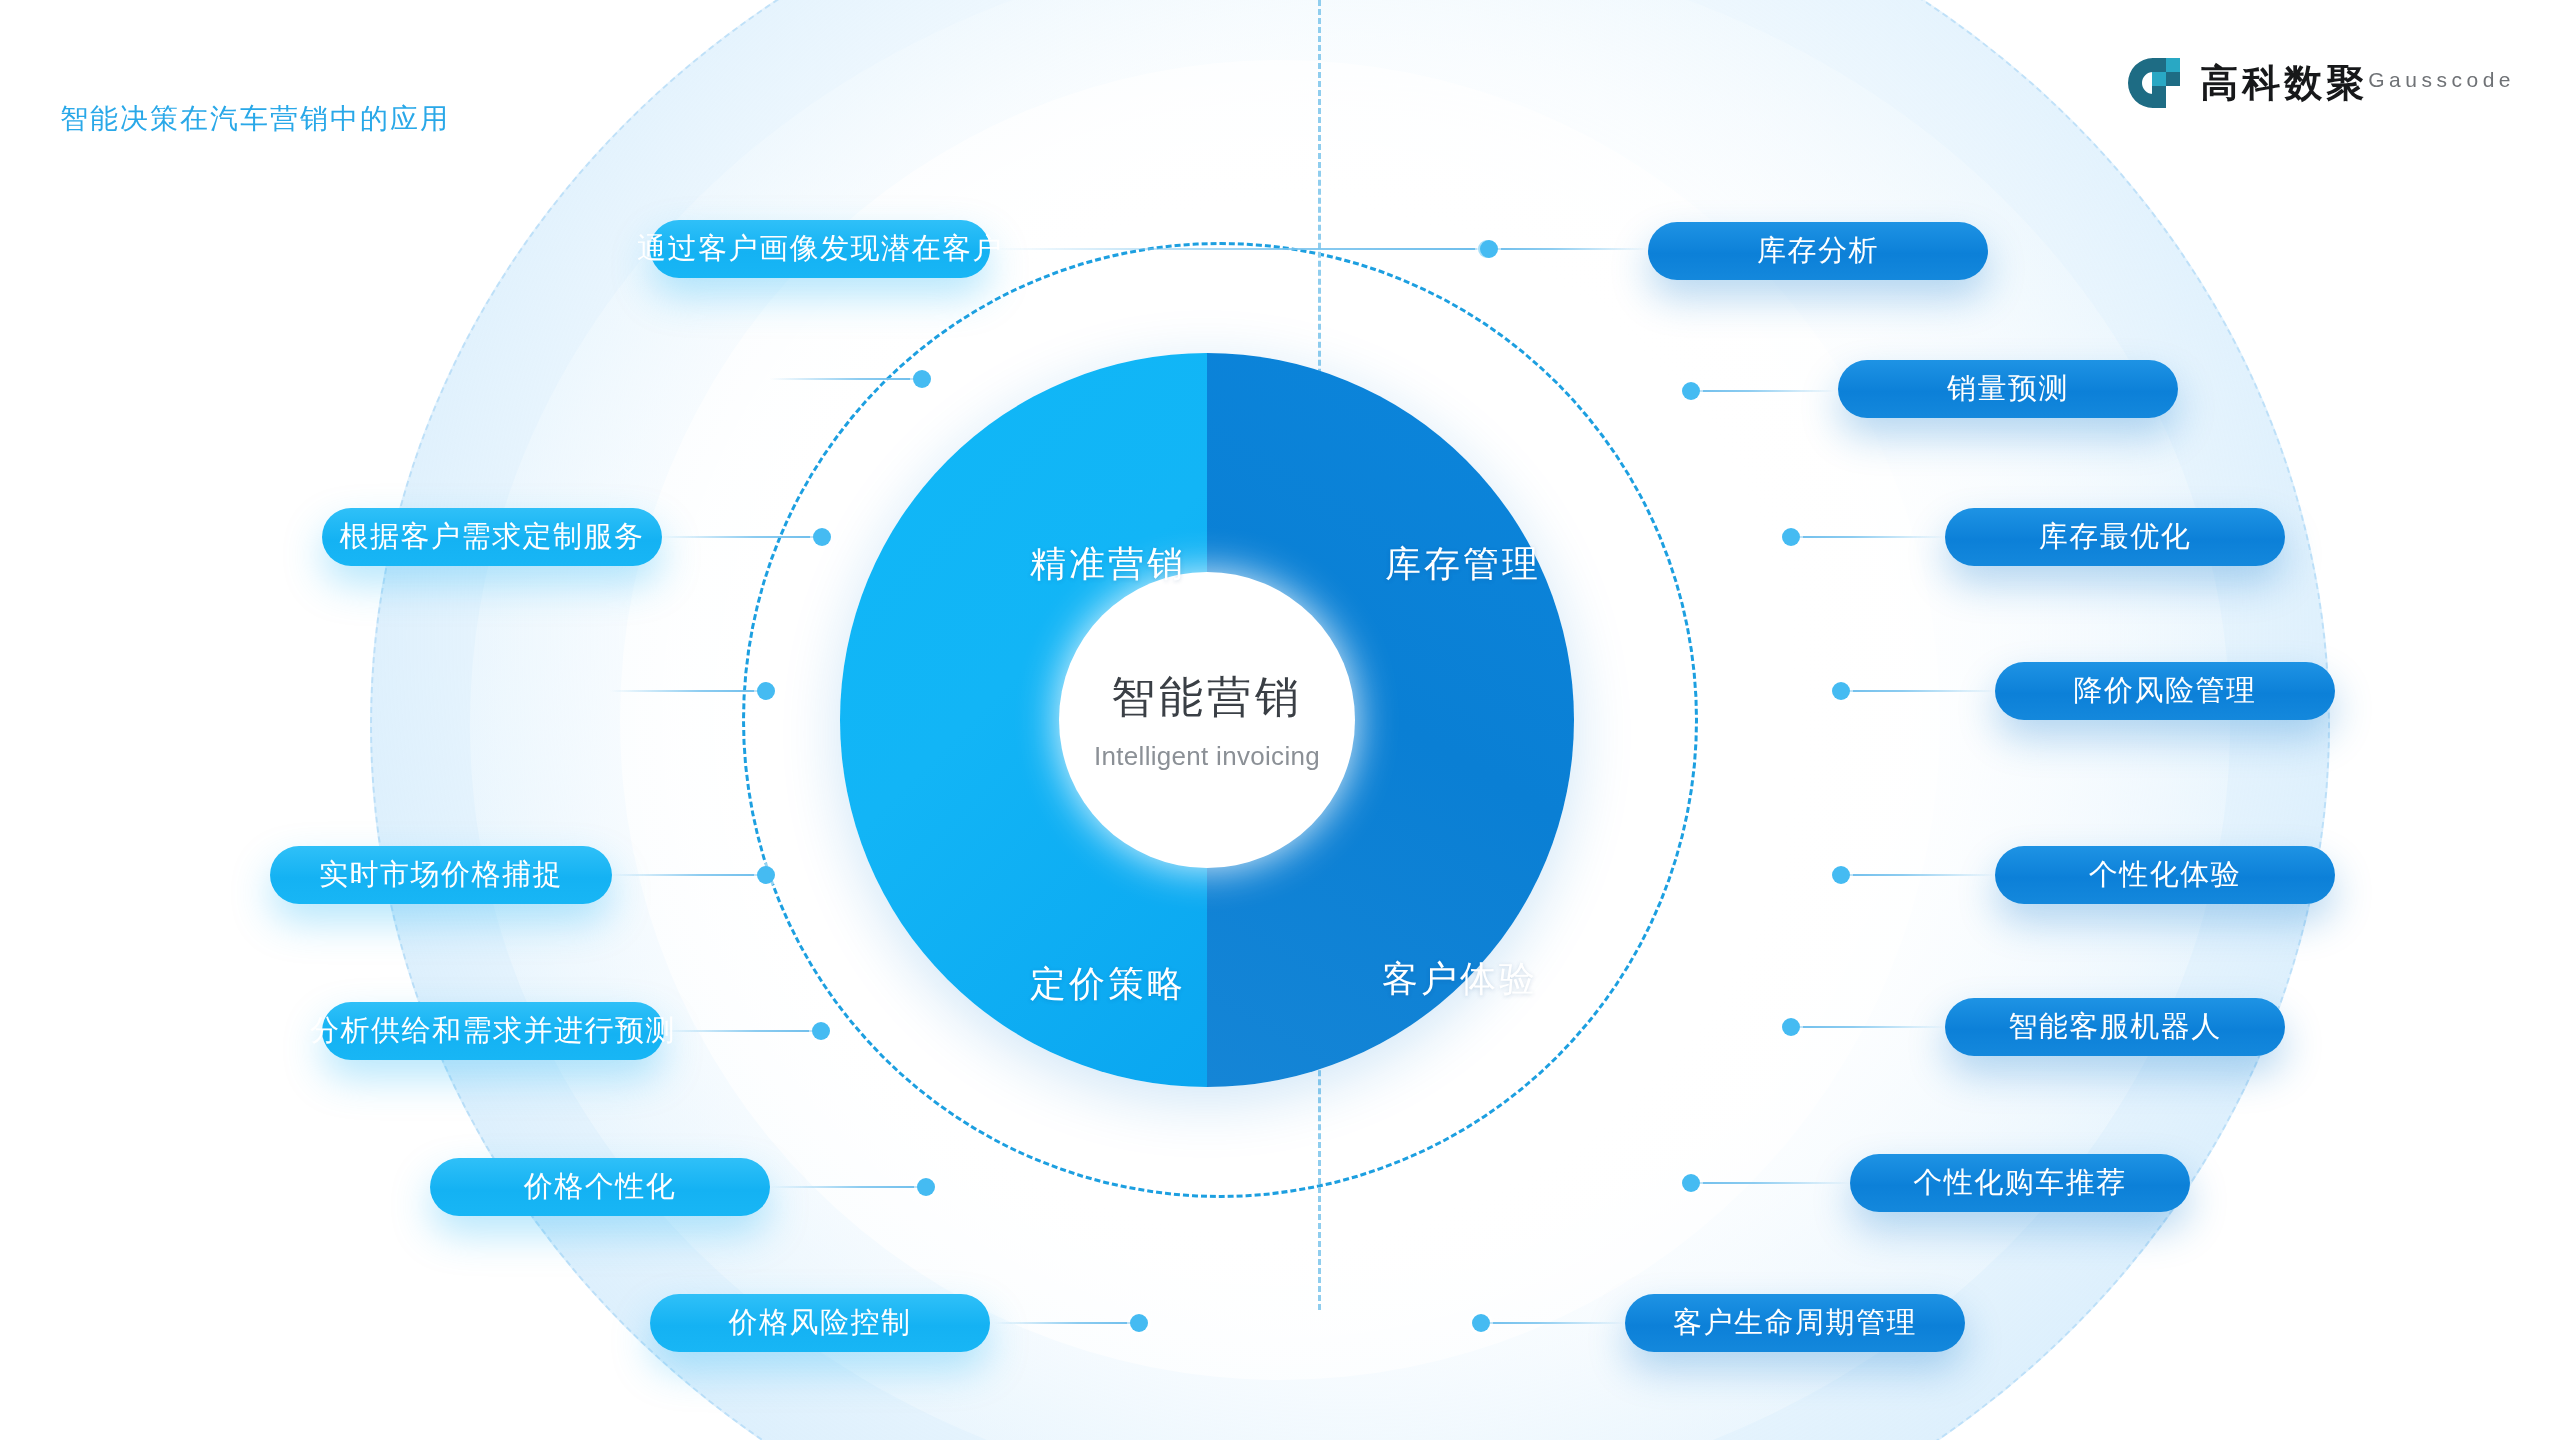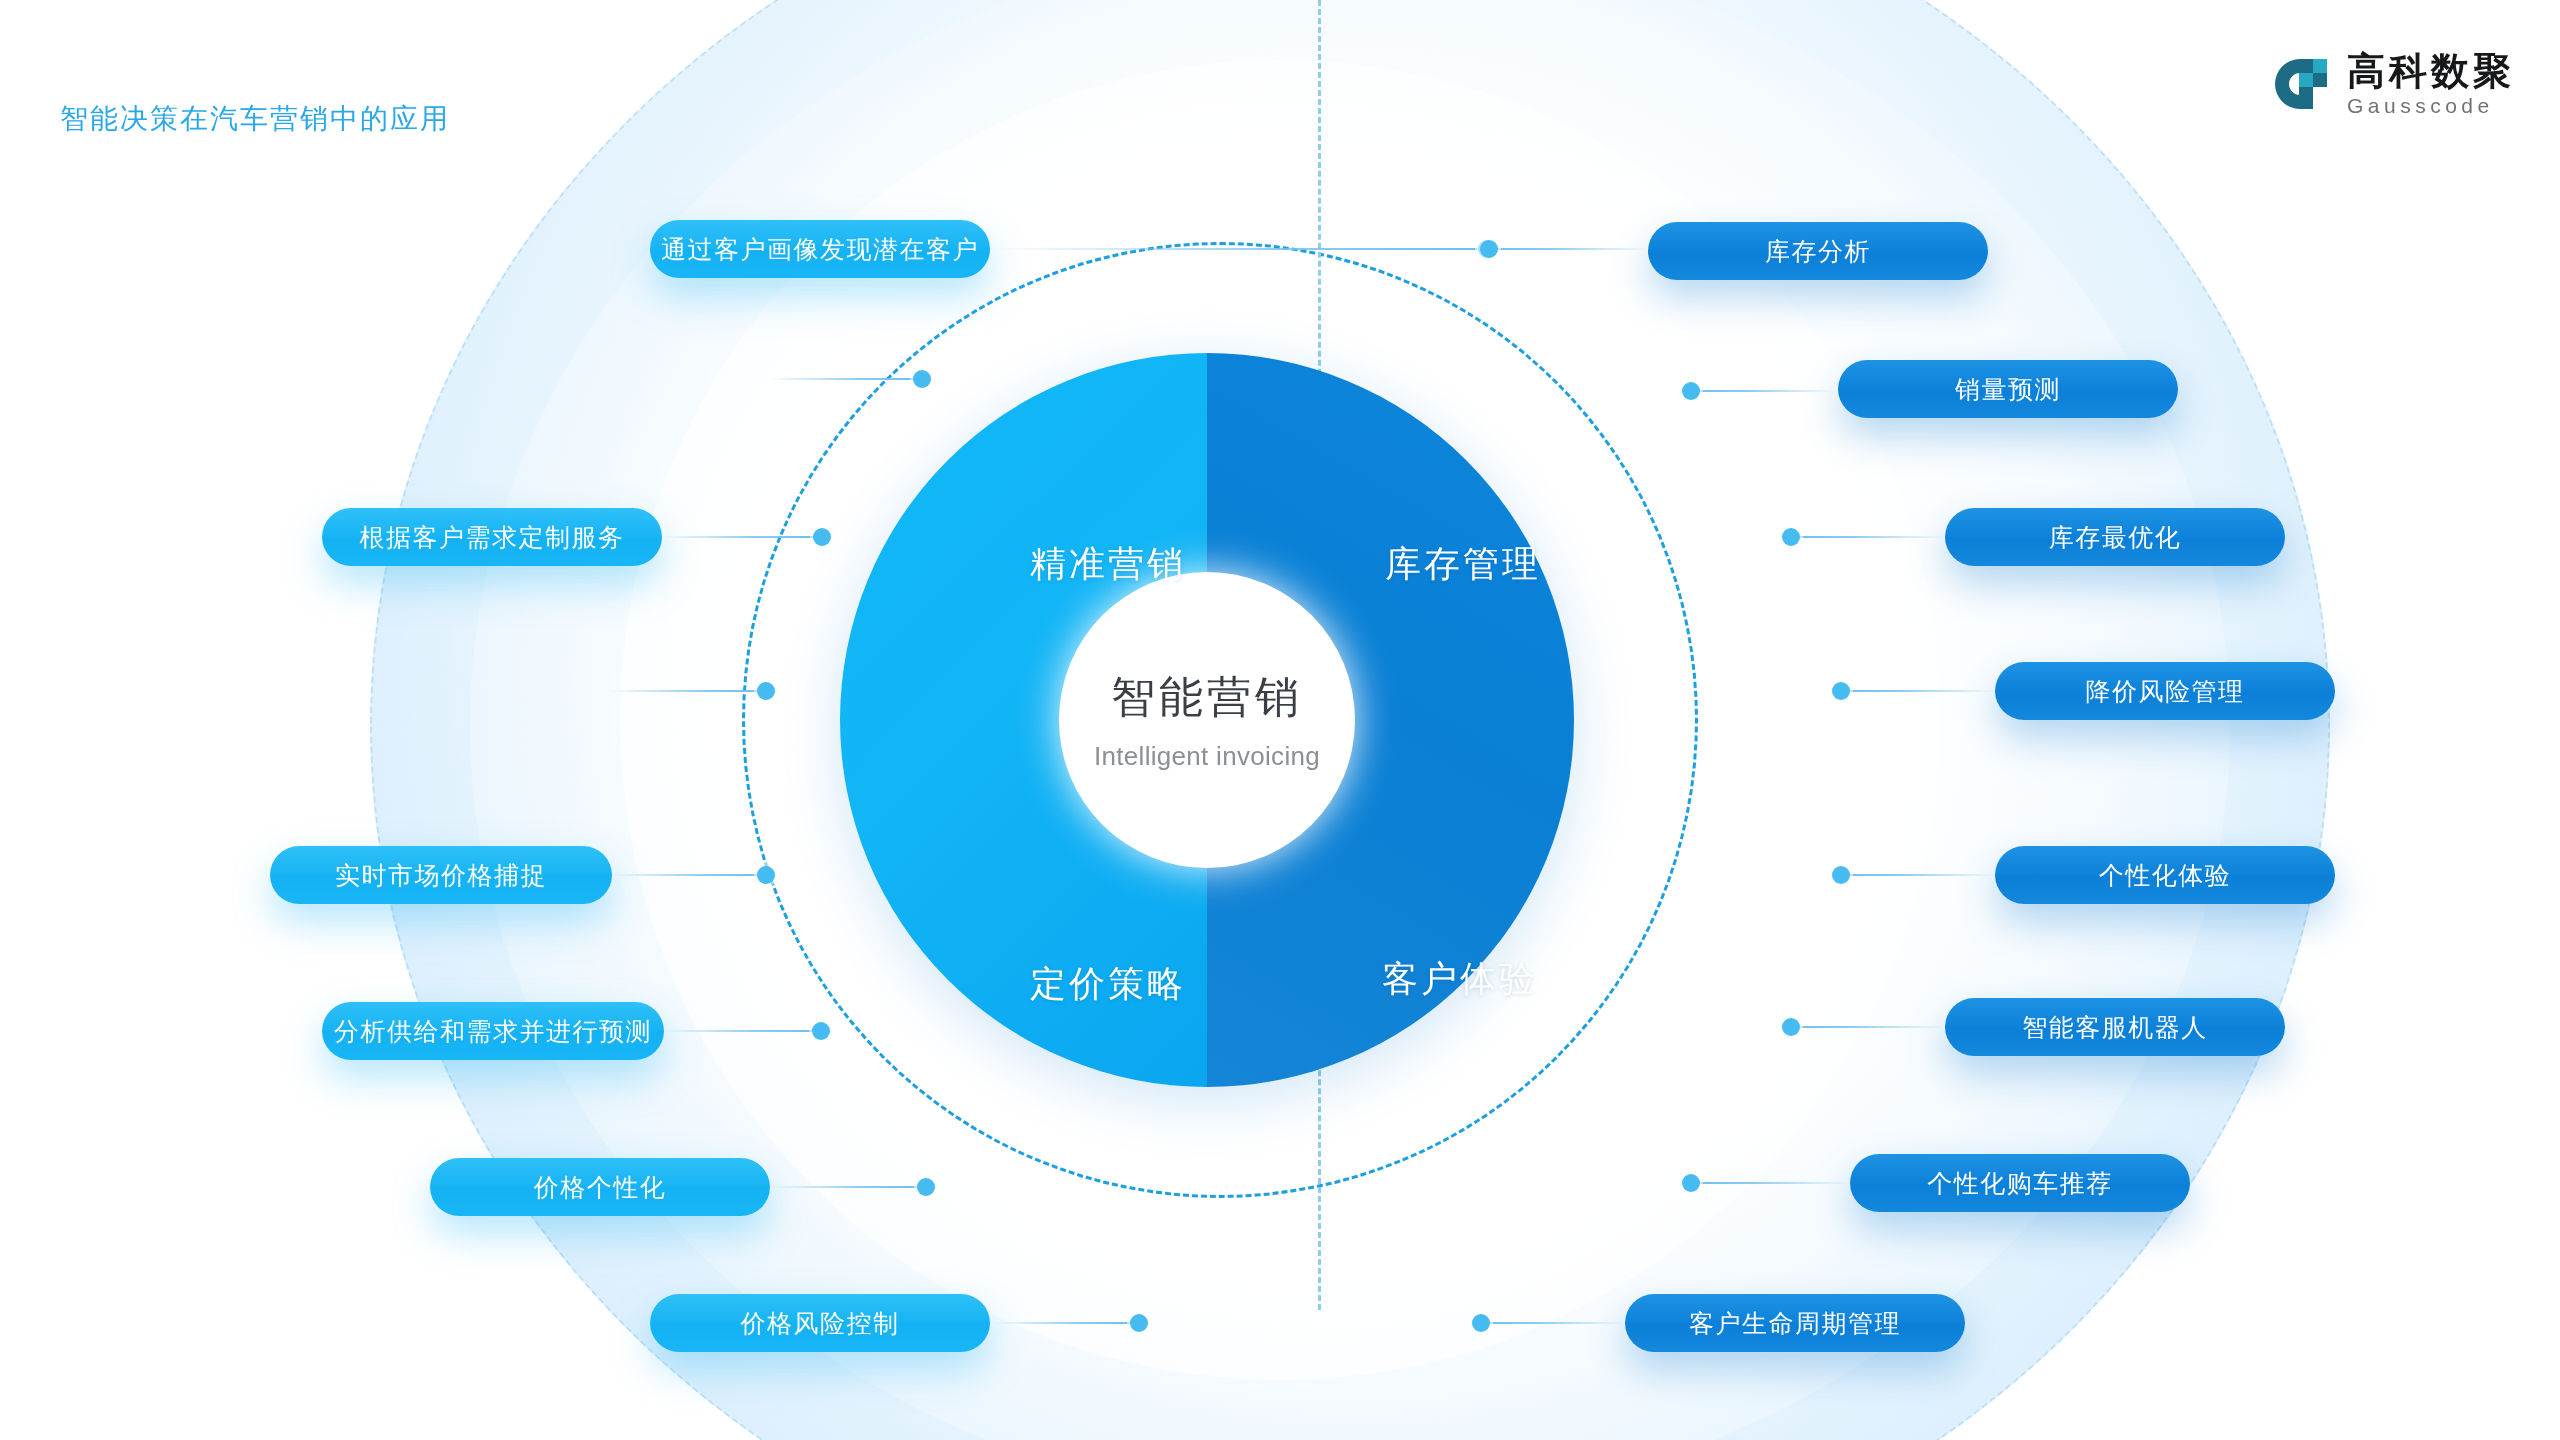--- a/index.html
+++ b/index.html
@@ -46,21 +46,21 @@
   .page-title{
     position:absolute;left:60px;top:100px;
     font-size:28px;letter-spacing:2px;color:#29A8E8;font-weight:400;
     white-space:nowrap;
   }
   .logo{
     position:absolute;right:45px;top:52px;
     display:flex;align-items:center;gap:16px;
   }
   .logo-mark{width:62px;height:62px;position:relative;flex:0 0 auto;}
-  .logo-text{display:flex;flex-direction:column;line-height:1;}
+  .logo-text{display:flex;flex-direction:row;line-height:1;}
   .logo-cn{font-size:38px;font-weight:700;color:#17181a;letter-spacing:4px;}
   .logo-en{font-size:21px;color:#6f7276;letter-spacing:4.5px;margin-top:5px;}
 
   
   .donut{
     position:absolute;left:840px;top:353px;width:734px;height:734px;border-radius:50%;
     overflow:hidden;
     box-shadow:0 14px 60px rgba(20,130,215,0.20);
   }
   .donut-left{
@@ -106,21 +106,21 @@
   .dot{
     position:absolute;width:18px;height:18px;border-radius:50%;
     background:#45BBF2;box-shadow:0 0 0 3px rgba(255,255,255,0.55);
   }
 
   
   .pill{
     position:absolute;
     display:flex;align-items:center;justify-content:center;
     height:58px;border-radius:29px;
-    color:#ffffff;font-size:25px;letter-spacing:1.5px;white-space:nowrap;
+    color:#ffffff;font-size:29px;letter-spacing:1.5px;white-space:nowrap;
     padding:0 26px;box-sizing:border-box;
   }
   .pill.cyan{
     background:linear-gradient(180deg,#2FC0F8 0%,#14B2F3 55%,#18B6F5 100%);
     box-shadow:0 18px 38px rgba(45,185,245,0.34);
   }
   .pill.blue{
     background:linear-gradient(180deg,#1E93E4 0%,#0C80D8 55%,#1488DC 100%);
     box-shadow:0 18px 38px rgba(20,125,210,0.30);
   }

